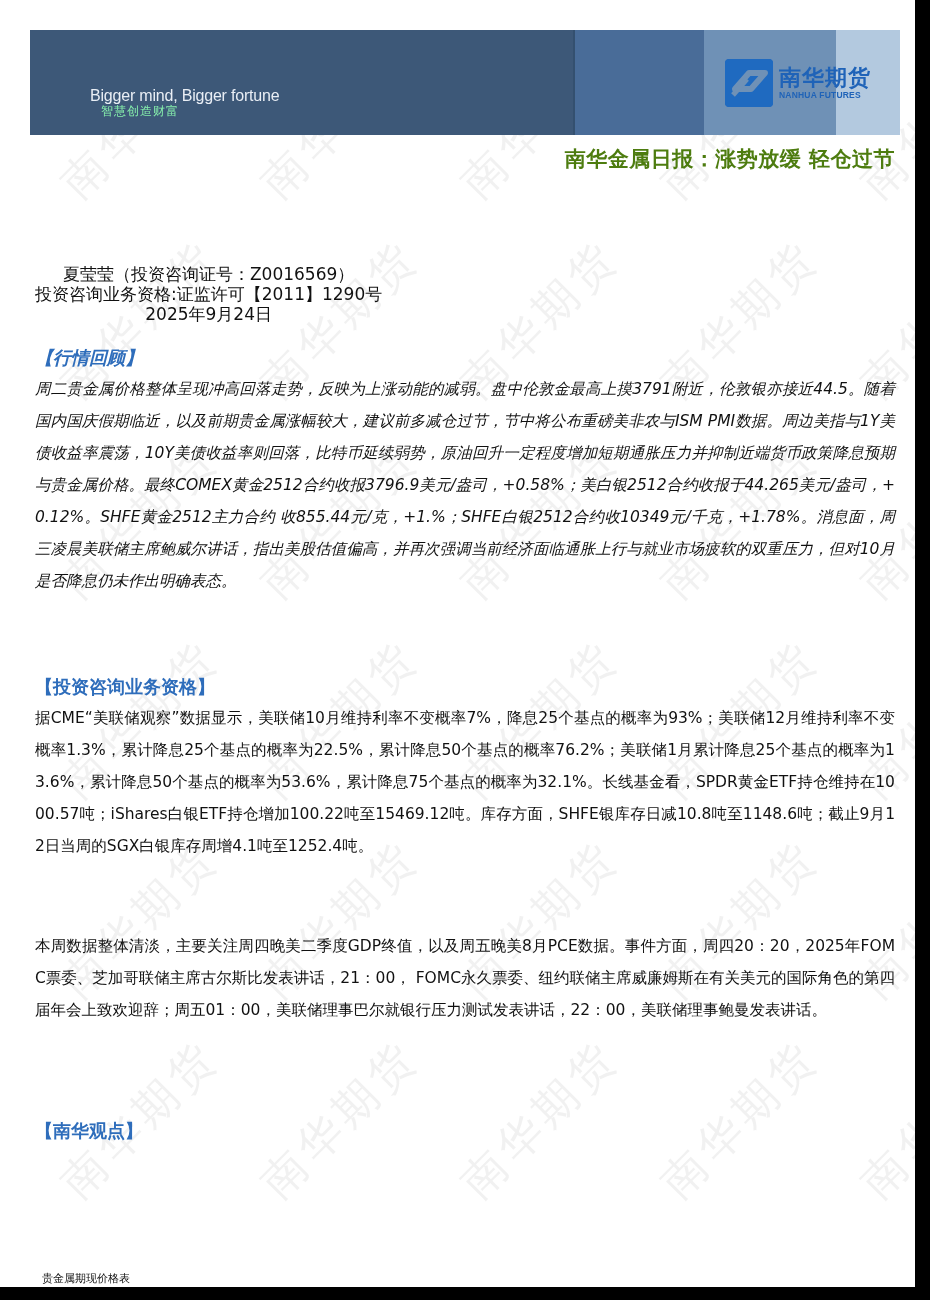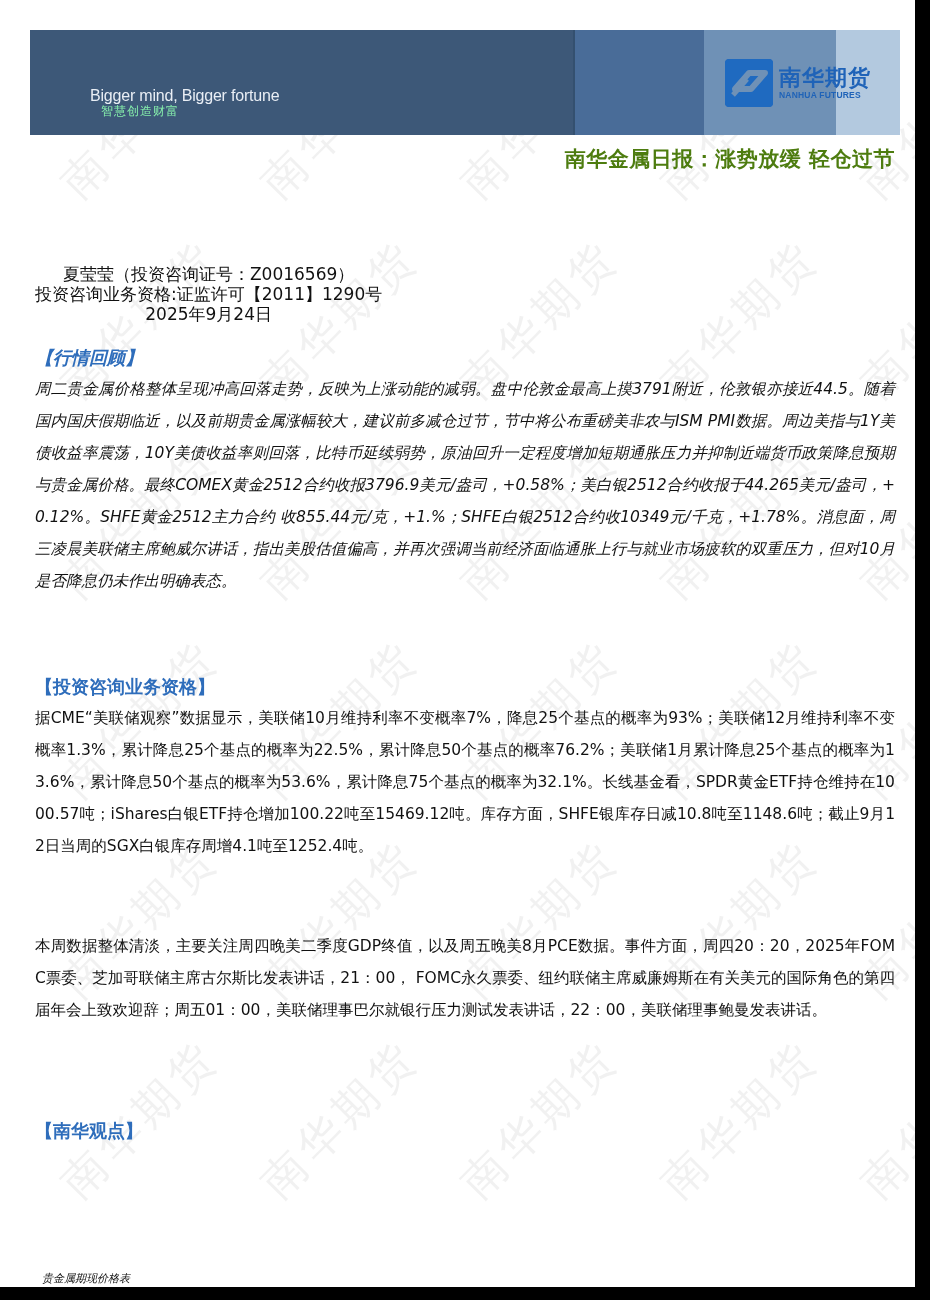--- a/index.html
+++ b/index.html
@@ -34,21 +34,21 @@
 
   .meta { position: absolute; left: 35px; top: 264px; font-size: 17px; line-height: 21px; color: #111; text-align: center; }
 
   .section { position: absolute; left: 35px; width: 860px; }
   .section-h { font-size: 18px; font-weight: bold; color: #2e6dbb; height: 30px; line-height: 30px; margin-left: 0; }
   .section-p { font-size: 15.5px; line-height: 32px; color: #111; margin: 0; text-align: justify; word-break: break-all; }
 
   
   .wm { position: absolute; font-size: 44px; color: rgba(150,150,150,0.13); transform: rotate(-45deg); white-space: nowrap; pointer-events: none; letter-spacing: 6px; }
 
-  .table-caption { position: absolute; left: 42px; top: 1271px; font-size: 11px; color: #111; font-style: italic; }
+  .table-caption { position: absolute; left: 42px; top: 1271px; font-size: 11px; color: #111; }
 </style>
 </head>
 <body>
 
 <div class="page">
 
   <div>
     <div class="wm" style="left:40px;top:90px;">南华期货</div>
     <div class="wm" style="left:240px;top:90px;">南华期货</div>
     <div class="wm" style="left:440px;top:90px;">南华期货</div>

